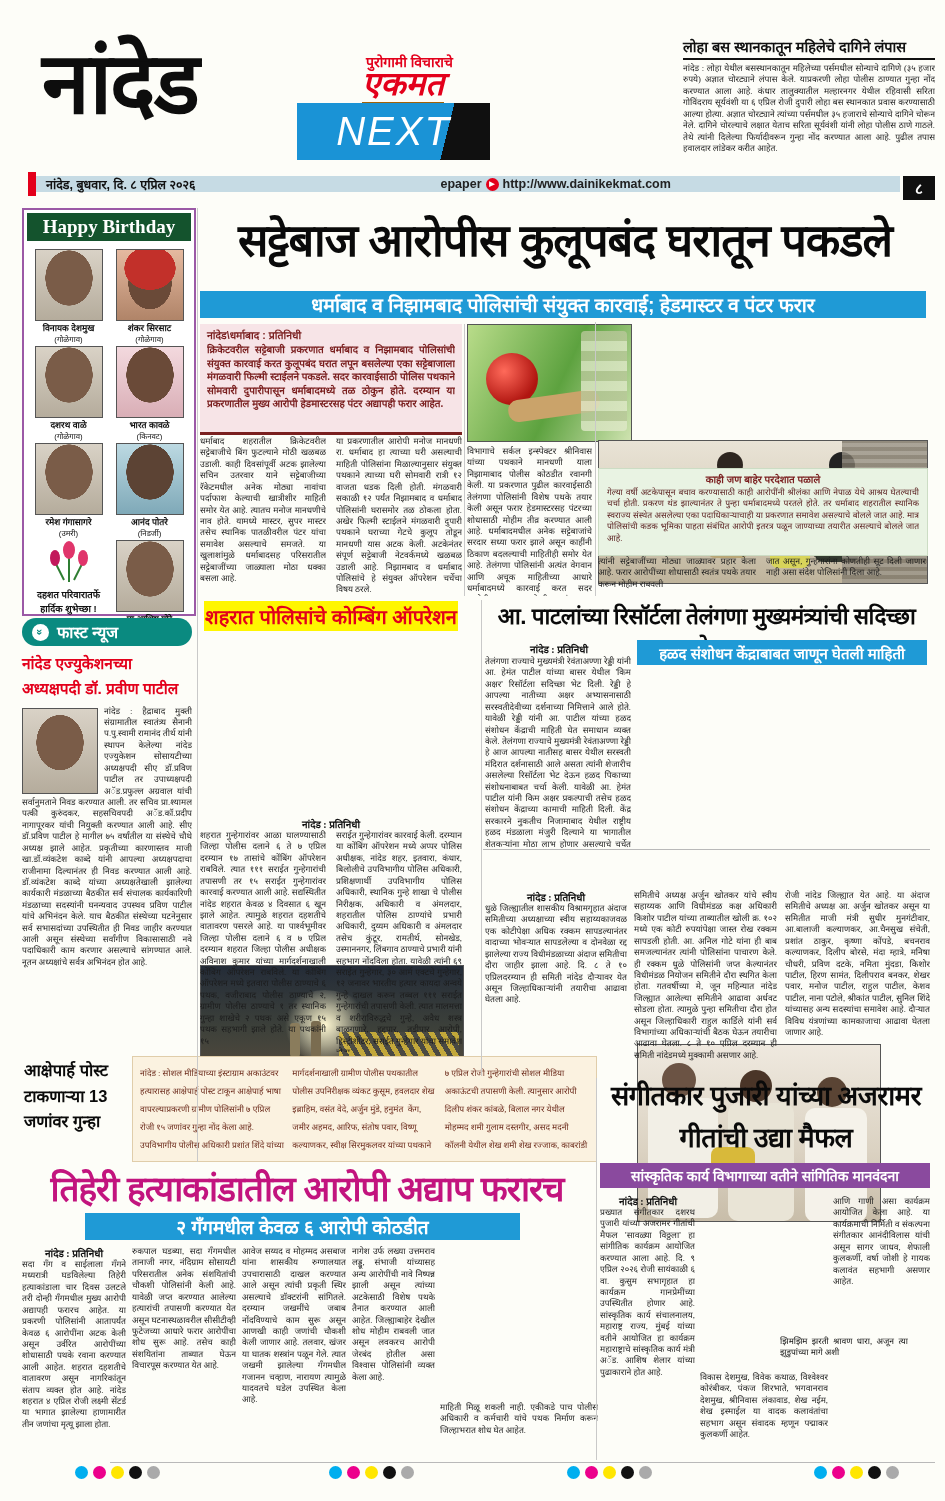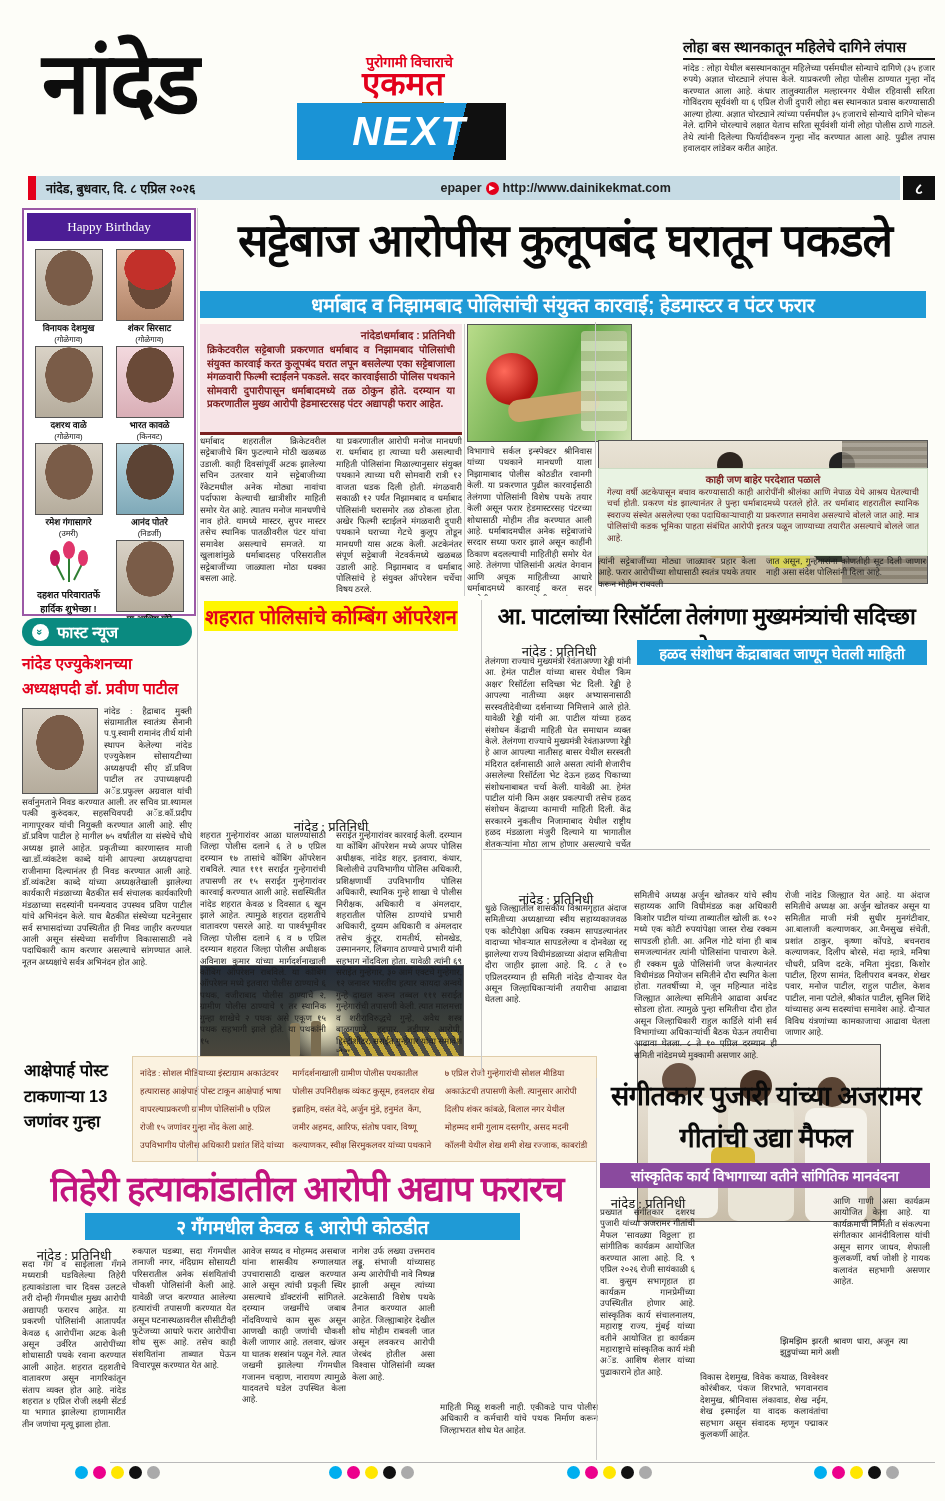--- a/index.html
+++ b/index.html
@@ -9,50 +9,50 @@
   .jt{text-align:justify;}
   .ctr{text-align:center;}
   .ov{overflow:hidden;}
   .body-txt{font-family:"Liberation Serif", serif;font-size:8.6px;line-height:1.33;color:#1c1c1c;}
   .maroon{color:#7a1f1f;}
   .vrule{position:absolute;width:1px;background:#c9c9c9;}
   .hrule{position:absolute;height:1px;background:#b9b9b9;}
   
   .mast-title{font-size:86px;font-weight:800;line-height:1.25;letter-spacing:-2px;color:#0d0d0d;}
   .next-box{background:#1a93d6;color:#fff;display:flex;align-items:center;justify-content:center;
-            font-weight:700;font-style:italic;font-size:40px;letter-spacing:2px;
-            background-image:linear-gradient(104deg,rgba(0,0,0,0) 76%,#101010 76%);padding-left:16px;}
+            font-weight:400;font-style:italic;font-size:40px;letter-spacing:2px;
+            background-image:linear-gradient(104deg,rgba(0,0,0,0) 76%,#101010 76%);}
   .tagline{color:#e3001b;font-weight:700;font-size:14px;}
-  .brand{color:#e3001b;font-weight:800;font-size:33px;border-bottom:7px solid #a16207;line-height:1.1;}
+  .brand{color:#e3001b;font-weight:800;font-style:italic;font-size:33px;border-bottom:7px solid #a16207;line-height:1.1;}
   
   .datebar{background:#c6dbe4;display:flex;align-items:center;font-size:12.5px;font-weight:700;}
   .datebar .red-tab{width:8px;height:24px;background:#e3001b;margin-right:10px;}
   .epaper{display:flex;align-items:center;gap:4px;font-weight:700;font-size:12.5px;color:#222;}
   .epaper-ico{width:13px;height:13px;border-radius:50%;background:#e3001b;color:#fff;font-size:7px;
               display:inline-flex;align-items:center;justify-content:center;}
   .pagenum{background:#101010;color:#fff;display:flex;align-items:center;justify-content:center;
            font-size:15px;font-weight:700;}
   
   .h-main{font-size:45px;font-weight:800;letter-spacing:-1px;line-height:1.55;color:#0a0a0a;}
   .band-blue{background:#1f9ad6;color:#fff;font-weight:700;display:flex;align-items:center;justify-content:center;}
   .band-purple{background:#8a4a9e;color:#fff;font-weight:700;display:flex;align-items:center;justify-content:center;}
   .kicker-yellow{background:#fff600;color:#e3001b;font-weight:800;display:flex;align-items:center;justify-content:center;}
   .h2{font-weight:800;color:#0a0a0a;}
   .h-magenta{color:#c2147e;font-weight:800;letter-spacing:-1px;}
-  .byline{font-weight:400;font-size:13px;text-align:center;font-family:"Liberation Serif", serif;}
+  .byline{font-weight:700;font-size:10px;text-align:center;font-family:"Liberation Serif", serif;}
   
   .lead-box{background:#f7e4e7;border-bottom:3px solid #7a1f1f;padding:4px 7px;}
-  .lead-box .lb-title{font-weight:700;text-align:right;font-size:10.5px;margin-bottom:1px;}
+  .lead-box .lb-title{font-weight:700;text-align:left;font-size:10.5px;margin-bottom:1px;}
   .lead-box .lb-body{font-size:10px;line-height:1.35;font-weight:600;text-align:justify;}
   .green-box{background:#e9f3e3;border:1px solid #ccdcc4;padding:3px 8px;}
   .beige-box{background:#fbf2e0;border:1px solid #e0cdaa;padding:5px 7px;}
   
   .bday{border:2px solid #9b59a6;background:#fff;}
-  .bday-head{background:#4c1d95;color:#fff;font-family:"Liberation Serif", serif;font-weight:400;
-             font-size:13px;display:flex;align-items:center;justify-content:center;}
+  .bday-head{background:#14532d;color:#fff;font-family:"Liberation Serif", serif;font-weight:700;
+             font-size:19px;display:flex;align-items:center;justify-content:center;}
   .bgrid{display:grid;grid-template-columns:1fr 1fr;gap:2px 4px;padding:5px 6px;}
   .bcell{text-align:center;}
   .bphoto{width:66px;height:70px;margin:0 auto;border:1px dotted #444;}
   .bname{font-size:8.8px;font-weight:700;margin-top:1px;}
   .bplace{font-size:7.8px;}
   .wish{font-size:9.5px;font-weight:700;line-height:1.5;}
   
   .fn-head{background:#0a8a80;color:#fff;font-weight:800;font-size:16px;border-radius:14px;
            display:flex;align-items:center;gap:8px;padding:0 10px;}
   .fn-badge{width:17px;height:17px;border-radius:50%;background:#fff;color:#0a8a80;font-weight:800;
@@ -94,21 +94,21 @@
   <div class="abs mast-title" style="left:42px;top:30px;width:260px;height:140px;">नांदेड</div>
   <div class="abs tagline" style="left:366px;top:52px;">पुरोगामी विचाराचे</div>
   <div class="abs brand" style="left:362px;top:66px;">एकमत</div>
   <div class="abs next-box" style="left:297px;top:103px;width:193px;height:57px;">NEXT</div>
 
   <div class="abs" style="left:683px;top:36px;width:252px;">
     <div style="font-size:14.5px;font-weight:800;border-bottom:2px solid #111;padding-bottom:2px;margin-bottom:3px;">लोहा बस स्थानकातून महिलेचे दागिने लंपास</div>
     <div class="body-txt jt ov" style="height:112px;">नांदेड : लोहा येथील बसस्थानकातून महिलेच्या पर्समधील सोन्याचे दागिणे (३५ हजार रुपये) अज्ञात चोरट्याने लंपास केले. याप्रकरणी लोहा पोलीस ठाण्यात गुन्हा नोंद करण्यात आला आहे. कंधार तालुक्यातील मल्हारनगर येथील रहिवासी सरिता गोविंदराय सूर्यवंशी या ६ एप्रिल रोजी दुपारी लोहा बस स्थानकात प्रवास करण्यासाठी आल्या होत्या. अज्ञात चोरट्याने त्यांच्या पर्समधील ३५ हजाराचे सोन्याचे दागिने चोरून नेले. दागिने चोरल्याचे लक्षात येताच सरिता सूर्यवंशी यांनी लोहा पोलीस ठाणे गाठले. तेथे त्यांनी दिलेल्या फिर्यादीवरून गुन्हा नोंद करण्यात आला आहे. पुढील तपास हवालदार लांडेकर करीत आहेत.</div>
   </div>
 
-  <div class="abs datebar" style="left:28px;top:176px;width:872px;height:24px;">
+  <div class="abs datebar" style="left:28px;top:176px;width:872px;height:16px;">
     <span class="red-tab"></span>
     <span>नांदेड, बुधवार, दि. ८ एप्रिल २०२६</span>
     <span class="epaper" style="margin-left:245px;">
       <span>epaper</span>
       <span class="epaper-ico">▶</span>
       <span>http://www.dainikekmat.com</span>
     </span>
   </div>
   <div class="abs pagenum" style="left:903px;top:176px;width:32px;height:24px;">८</div>
 

